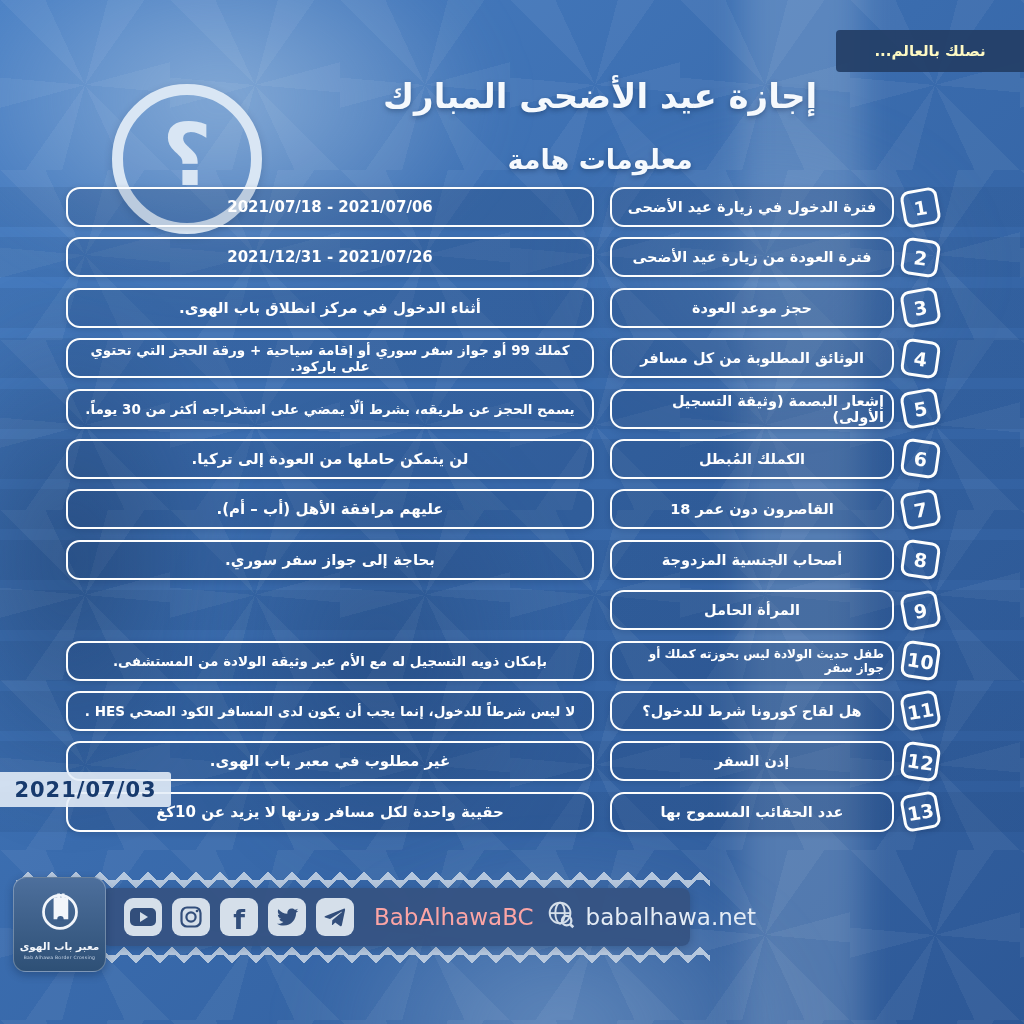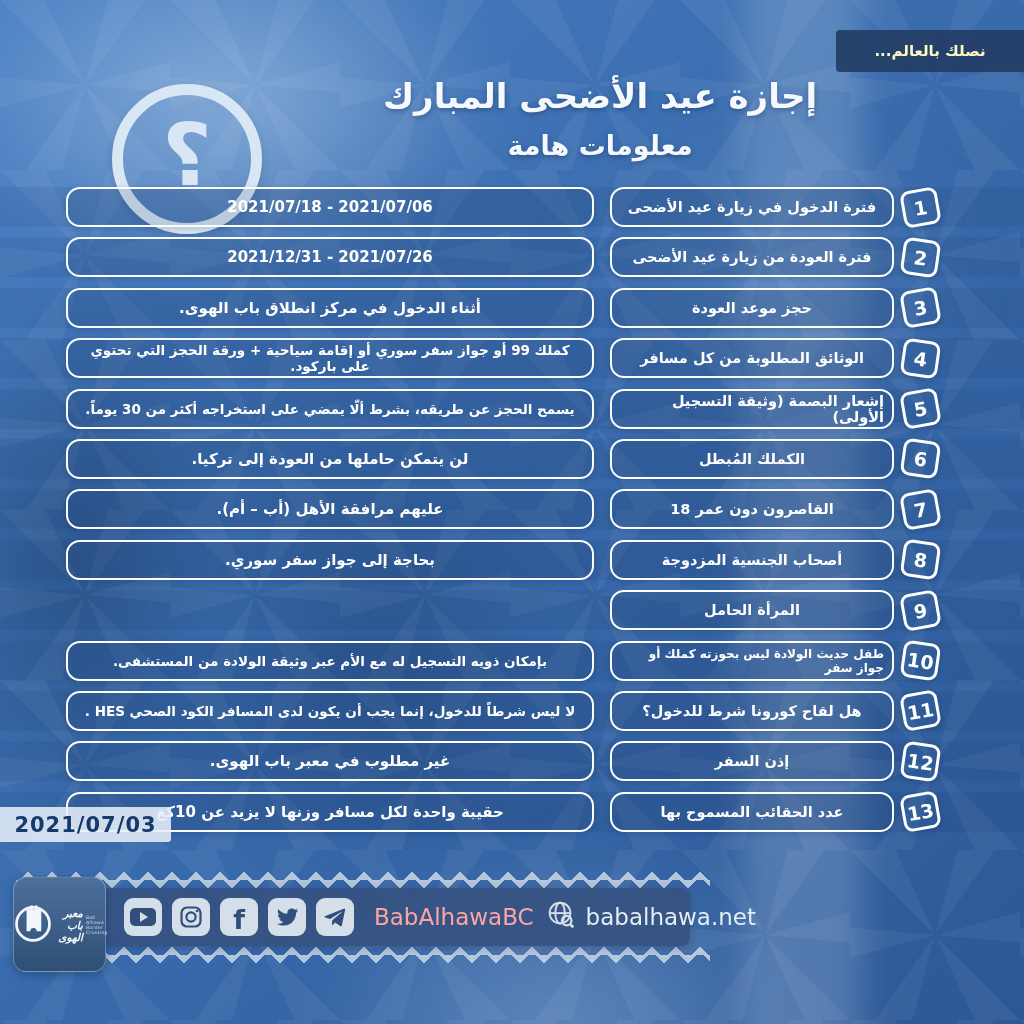--- a/index.html
+++ b/index.html
@@ -24,21 +24,21 @@
   
   .top-badge { position:absolute; right:0; top:30px; width:188px; height:42px;
                background:rgba(36,62,102,.93); border-radius:4px 0 0 4px;
                display:flex; align-items:center; justify-content:center;
                color:#fef9c3; font-size:15px; font-weight:bold; direction:rtl; }
 
   
   .title-wrap { position:absolute; left:330px; top:76px; width:540px; text-align:center;
                 direction:rtl; color:#f5f9fd; text-shadow:0 2px 5px rgba(8,28,60,.35); }
   .title-l1 { font-size:34px; font-weight:bold; }
-  .title-l2 { font-size:27px; font-weight:bold; margin-top:14px; }
+  .title-l2 { font-size:27px; font-weight:bold; margin-top:28px; }
 
   
   .q-circle { position:absolute; left:112px; top:84px; width:150px; height:150px;
               border:11px solid #d9e6f4; border-radius:50%;
               display:flex; align-items:center; justify-content:center;
               box-shadow:0 3px 8px rgba(10,30,60,.18); }
   .q-mark { color:#d9e6f4; font-size:86px; font-weight:bold; line-height:1; transform:translateY(-4px); }
 
   
   #rows { position:absolute; top:187px; right:78px; left:66px; direction:rtl;
@@ -52,21 +52,21 @@
   .box { height:40px; border:2.5px solid #fcfdfe; border-radius:14px;
          display:flex; align-items:center; justify-content:center;
          color:#ffffff; font-weight:bold; text-align:center;
          background:rgba(28,60,110,.16); box-shadow:0 2px 6px rgba(12,34,70,.18); }
   .row-label { width:284px; flex:0 0 284px; font-size:14.5px; margin-left:16px; padding:6px 8px;text-align:right; }
   .row-value { flex:1; font-size:15px; padding:16px 10px; }
   .row-label.sm { font-size:12px; }
   .row-value.sm { font-size:13.5px; }
 
   
-  .date-badge { position:absolute; left:0; top:807px; width:171px; height:35px;
+  .date-badge { position:absolute; left:0; top:772px; width:171px; height:35px;
                 background:rgba(229,238,248,.88); border-radius:0 3px 3px 0;
                 display:flex; align-items:center; justify-content:center;
                 color:#173a6d; font-size:21px; font-weight:bold; letter-spacing:1px; direction:ltr; }
 
   
   .pattern { position:absolute; left:16px; width:694px; height:17px; opacity:.88; pointer-events:none;
              background:
                conic-gradient(from 135deg at 50% 0%, #c6d4e5 90deg, transparent 0) 0 0/24px 8.5px repeat-x,
                conic-gradient(from -45deg at 50% 100%, #c6d4e5 90deg, transparent 0) 12px 8.5px/24px 8.5px repeat-x; }
   .pat-top { top:871px; }
@@ -82,21 +82,21 @@
   .yt-tri { width:0; height:0; border-left:8px solid #d5dfea; border-top:5px solid transparent; border-bottom:5px solid transparent; margin-left:2px; }
   .fb-f { font-size:27px; font-weight:bold; color:#324e7b; line-height:1; transform:translateY(2px); }
   .handle { color:#fca5a5; font-size:23px; margin-left:10px; }
   .site-group { margin-left:auto; display:flex; align-items:center; gap:8px; }
   .site { color:#e4ecf5; font-size:23px; }
 
   
   .logo { position:absolute; left:13px; top:877px; width:93px; height:95px; z-index:3;
           background:linear-gradient(180deg,#4d6f9c,#2e5076); border-radius:13px;
           border:1px solid rgba(255,255,255,.28); box-shadow:0 3px 8px rgba(8,26,56,.3);
-          display:flex; flex-direction:row; align-items:center; justify-content:center; gap:3px;font-style:italic; }
+          display:flex; flex-direction:column; align-items:center; justify-content:center; gap:3px; }
   .logo-ar { color:#f2f6fb; font-size:10.5px; font-weight:bold; direction:rtl; }
   .logo-en { color:#c9d7e8; font-size:4.5px; letter-spacing:.3px; }
 </style>
 </head>
 <body>
 
 <div id="canvas">
 
   <div class="blob b1"></div>
   <div class="blob b2"></div>

